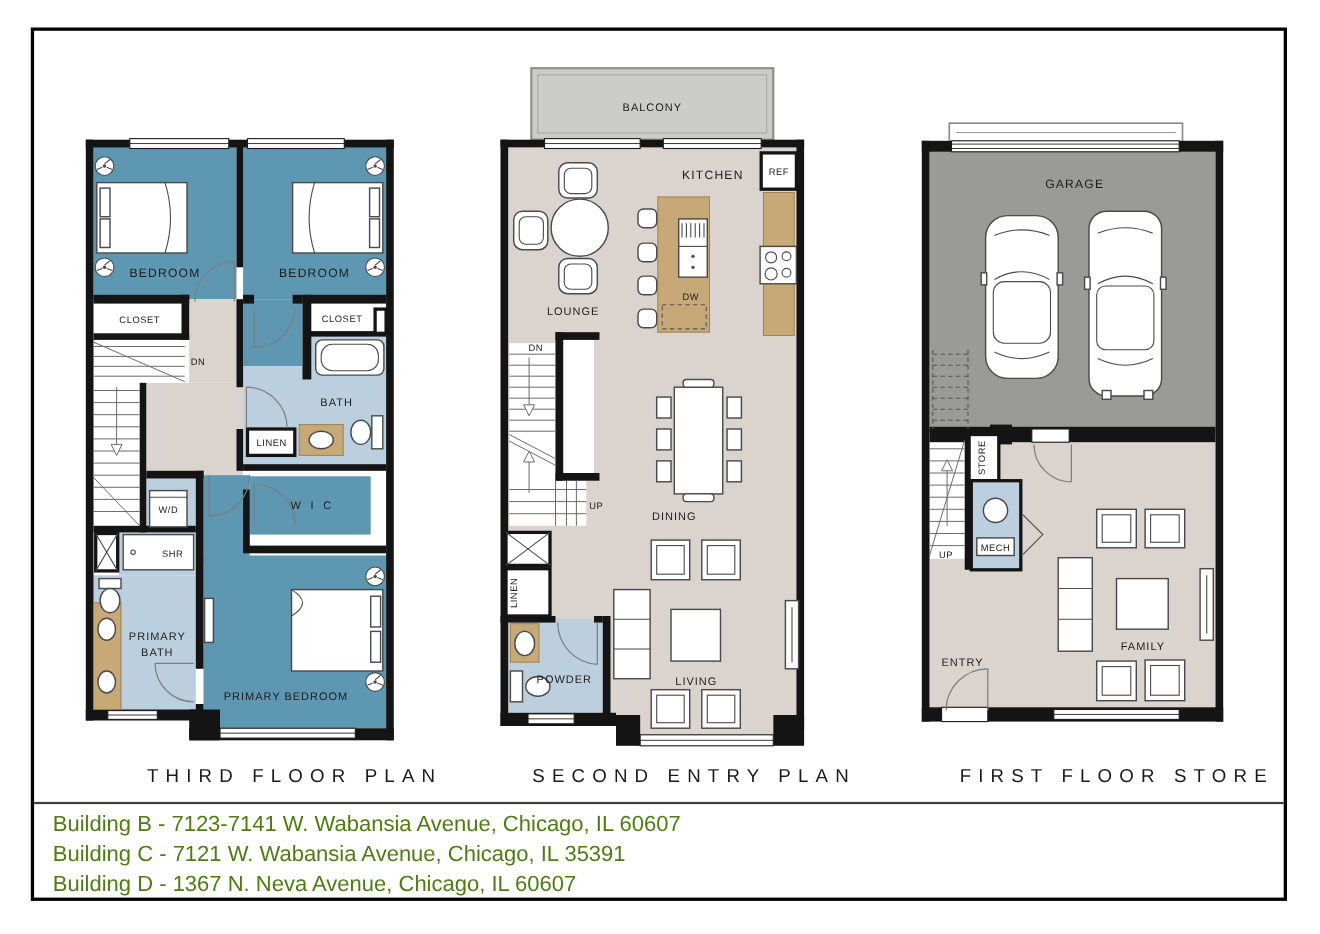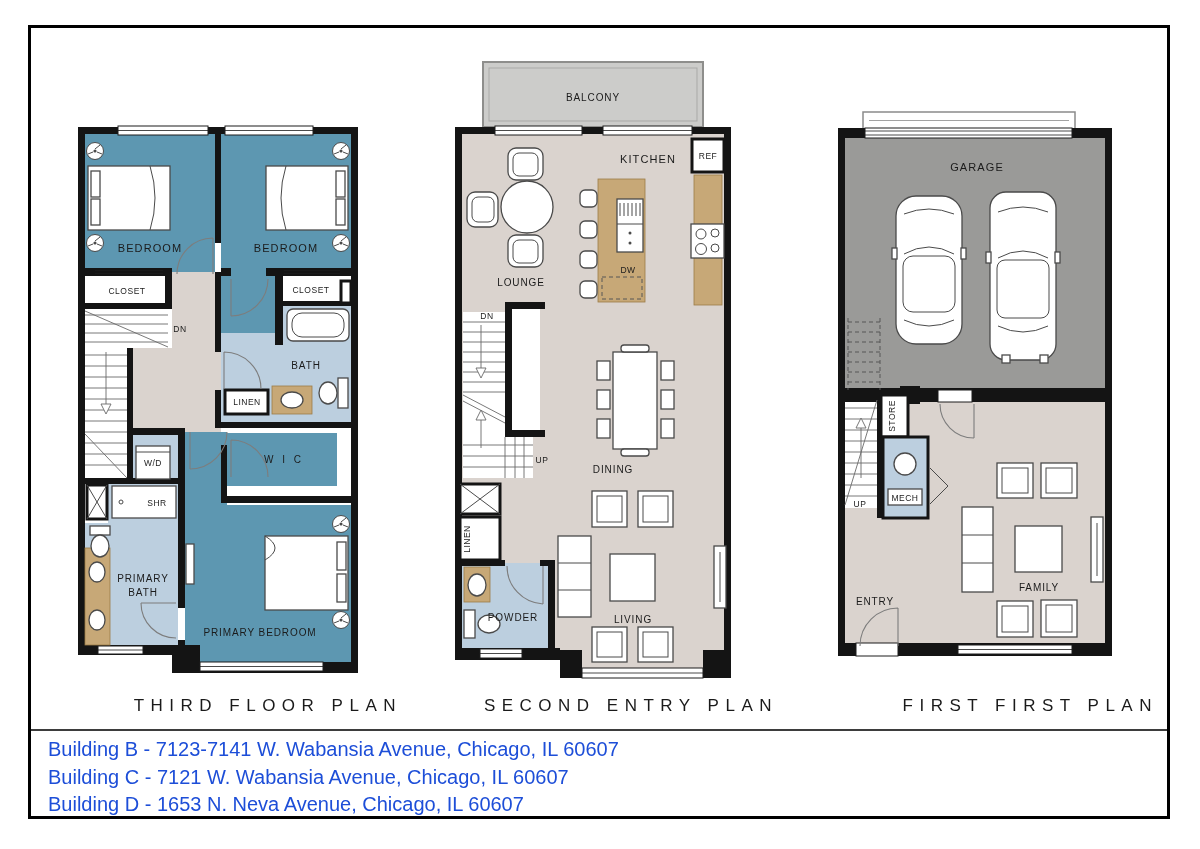--- a/index.html
+++ b/index.html
@@ -3,21 +3,21 @@
 <meta charset="utf-8">
 <style>
   html,body{margin:0;padding:0;background:#fff}
   .canvas{position:relative;width:1200px;height:849px;background:#fff;
           font-family:"Liberation Sans",sans-serif;overflow:hidden}
   .frame{position:absolute;left:28px;top:25px;width:1136px;height:788px;border:3px solid #000}
   .divider{position:absolute;left:31px;top:729px;width:1136px;height:0;border-top:2px solid #3d3d3d}
   .plan-title{position:absolute;top:696px;width:360px;text-align:right;font-size:17px;
               letter-spacing:6.5px;color:#1a1a1a;white-space:nowrap}
   .t-third{left:42px}.t-second{left:418px}.t-first{left:798px}
-  .footer{position:absolute;left:48px;top:736px;font-size:20px;color:#1d4ed8;line-height:27.5px}
+  .footer{position:absolute;left:48px;top:736px;font-size:20px;color:#4d7c0f;line-height:27.5px}
   svg.sheet{position:absolute;left:0;top:0}
   .wall{fill:#141414}
   .teal{fill:var(--teal,#5D97B1)}
   .blue{fill:var(--blue,#BCCFDF)}
   .taupe{fill:var(--taupe,#DAD3CE)}
   .grey{fill:var(--garage,#9A9A98)}
   .balc{fill:var(--balcony,#CCCCCA);stroke:#8e8e8c;stroke-width:2}
   .tan{fill:var(--tan,#C7A877);stroke:#9c7c46;stroke-width:0.8}
   .white{fill:#fff}
   .furn{fill:#fff;stroke:#4a4a4a;stroke-width:1.3}
@@ -457,22 +457,22 @@
         <text class="lbl lbl-s" x="905" y="501">MECH</text>
         <text class="lbl lbl-s" x="860" y="507">UP</text>
         <text class="lbl lbl-m" x="875" y="605">ENTRY</text>
         <text class="lbl lbl-m" x="1039" y="591">FAMILY</text>
       </g>
     </g>
   </svg>
 
   <div class="plan-title t-third">THIRD FLOOR PLAN</div>
   <div class="plan-title t-second">SECOND ENTRY PLAN</div>
-  <div class="plan-title t-first">FIRST FIRST PLAN</div>
+  <div class="plan-title t-first">FIRST FLOOR STORE</div>
 
   <div class="divider"></div>
 
   <div class="footer">
     <div>Building B - 7123-7141 W. Wabansia Avenue, Chicago, IL 60607</div>
-    <div>Building C - 7121 W. Wabansia Avenue, Chicago, IL 60607</div>
-    <div>Building D - 1653 N. Neva Avenue, Chicago, IL 60607</div>
+    <div>Building C - 7121 W. Wabansia Avenue, Chicago, IL 35391</div>
+    <div>Building D - 1367 N. Neva Avenue, Chicago, IL 60607</div>
   </div>
 </div>
 
 </body></html>

